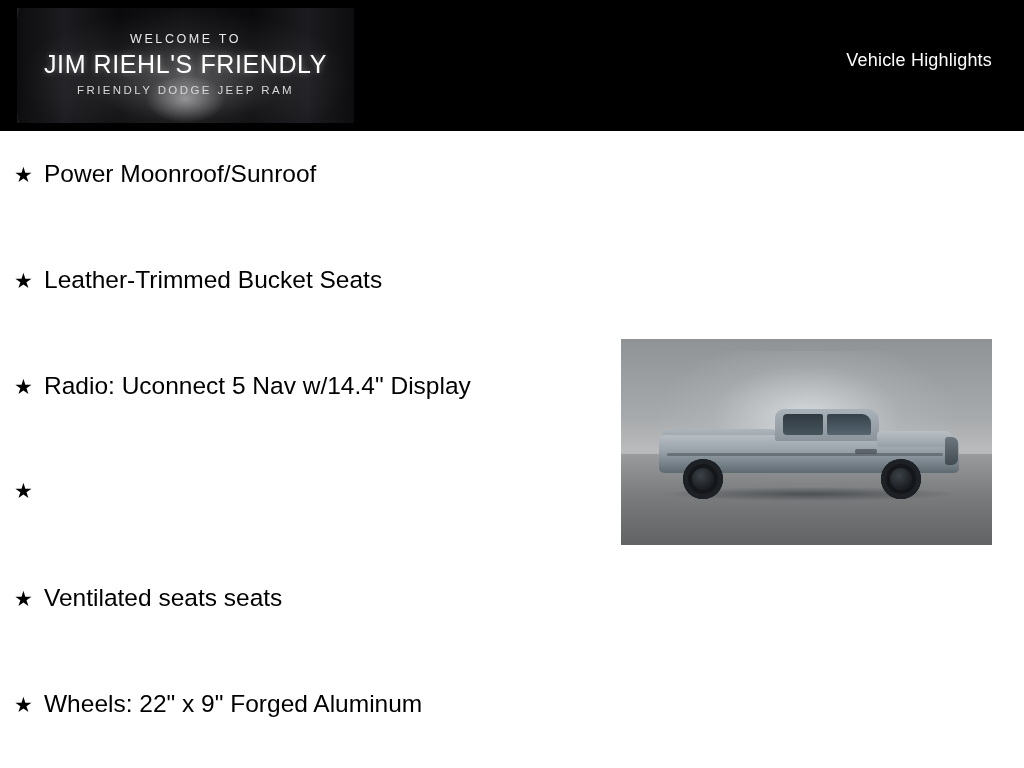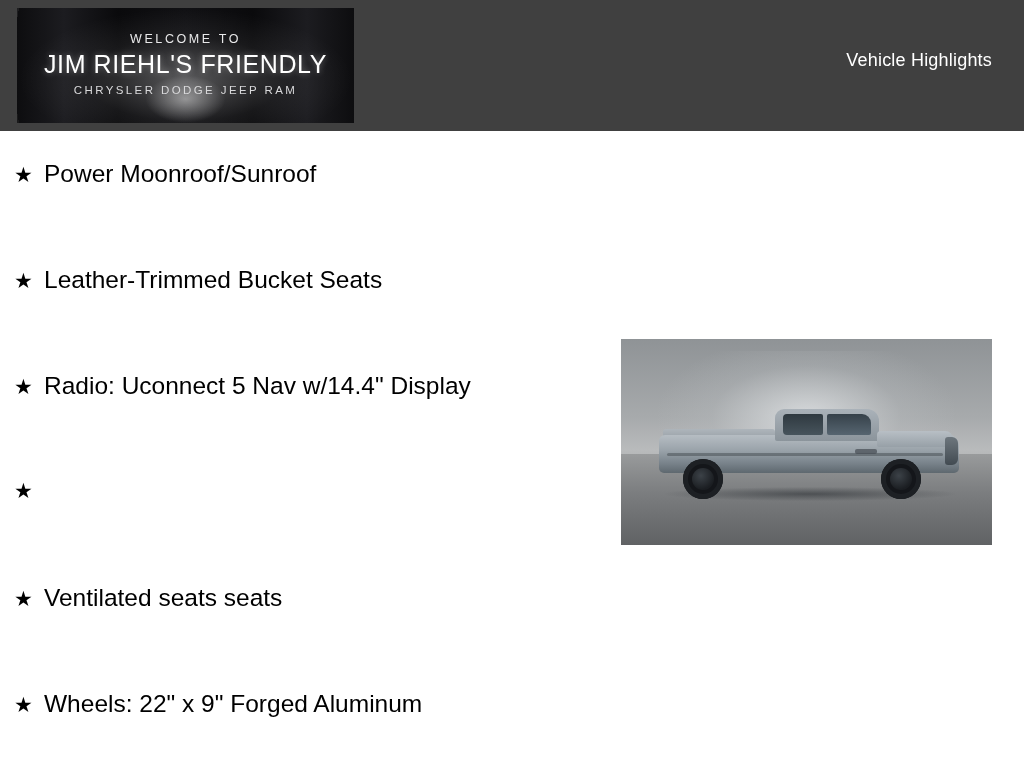--- a/index.html
+++ b/index.html
@@ -19,21 +19,21 @@
     background: #ffffff;
   }
 
   
   .header {
     position: absolute;
     left: 0;
     top: 0;
     width: 1024px;
     height: 131px;
-    background: #404040;
+    background: #000000;
   }
 
   .dealer-logo {
     position: absolute;
     left: 17px;
     top: 8px;
     width: 337px;
     height: 115px;
     background:
       radial-gradient(ellipse at 50% 62%, rgba(255,255,255,0.30) 0%, rgba(255,255,255,0.06) 42%, rgba(0,0,0,0) 70%),
@@ -279,21 +279,21 @@
 <body>
 
 <div class="page">
 
   <div class="header">
 
     <div class="dealer-logo">
       <div class="logo-inner">
         <div class="logo-welcome">WELCOME TO</div>
         <div class="logo-name">JIM RIEHL'S FRIENDLY</div>
-        <div class="logo-brands">CHRYSLER  DODGE  JEEP  RAM</div>
+        <div class="logo-brands">FRIENDLY  DODGE  JEEP  RAM</div>
       </div>
     </div>
 
     <div class="header-title">Vehicle Highlights</div>
   </div>
 
   <div class="highlights">
 
     <div class="hl-item">
       <span class="hl-star">★</span>

